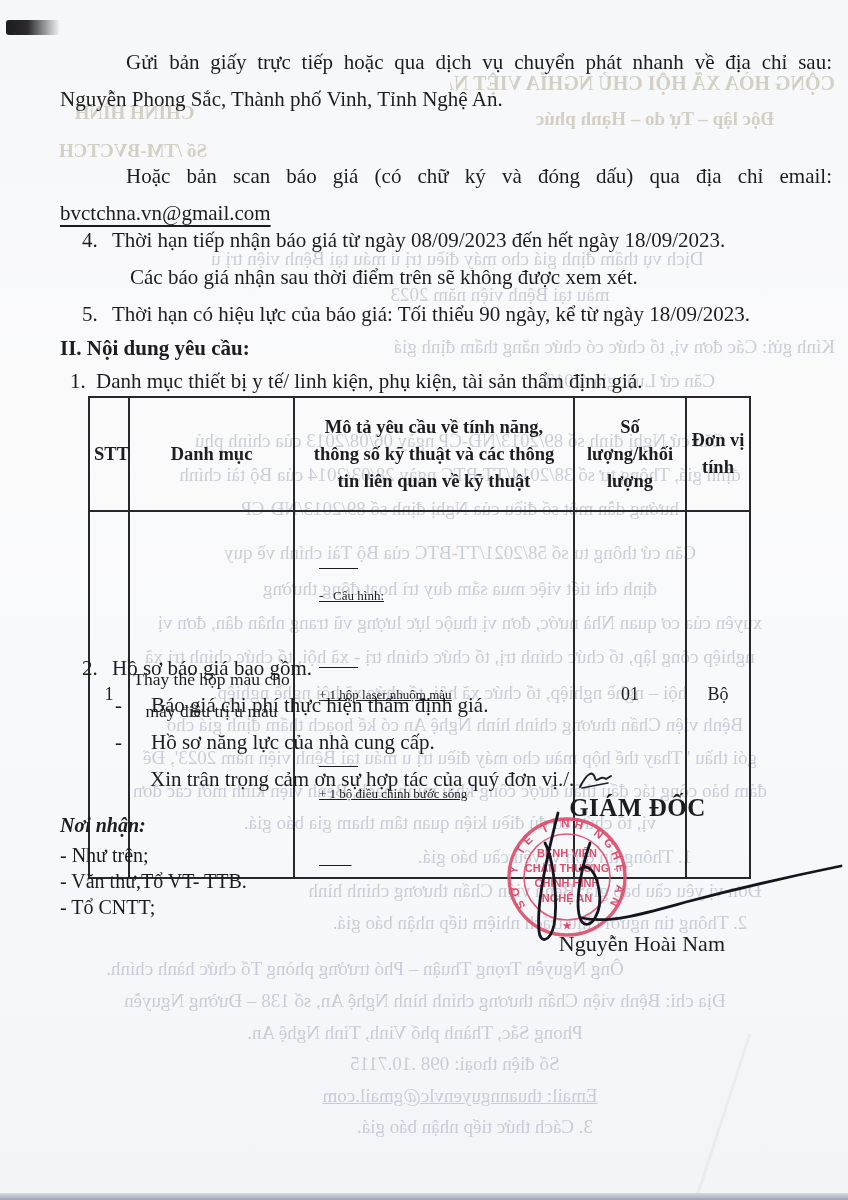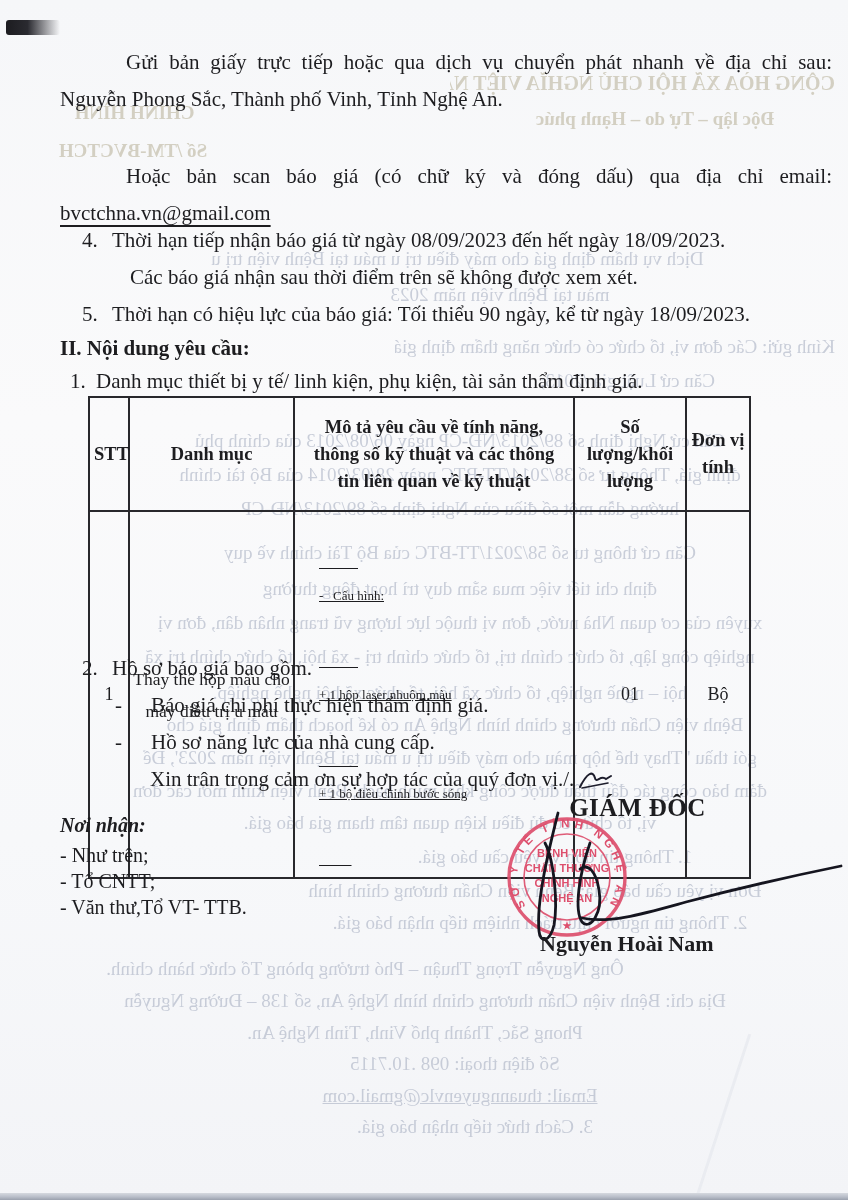--- a/index.html
+++ b/index.html
@@ -36,21 +36,21 @@
   table.quote th{font-size:18.5px;line-height:27px;font-weight:bold;padding:12px 12px;text-align:center;}
   table.quote th.small-pad{padding:4px 4px;}
   table.quote thead tr{height:114px;}
   table.quote tbody tr{height:108px;}
   td.c-stt,td.c-num,td.c-unit{text-align:center;font-size:18px;}
   td.c-dm{text-align:center;font-size:17.5px;line-height:32px;}
   td.c-dm div{white-space:nowrap;}
   td.c-mota{font-size:13px;line-height:33px;padding-left:24px;white-space:pre-wrap;text-decoration:underline;}
   
   .director-title{position:absolute;left:555px;top:794px;width:165px;text-align:center;font-weight:bold;font-size:25px;letter-spacing:.5px;}
-  .director-name{position:absolute;left:540px;top:931px;width:185px;text-align:left;font-weight:bold;font-size:22px;}
+  .director-name{position:absolute;left:540px;top:931px;width:185px;text-align:right;font-weight:normal;font-size:22px;}
   .recipients{position:absolute;left:60px;top:812px;font-size:20px;line-height:26px;}
   .recipients .t{font-weight:bold;font-style:italic;margin-bottom:4px;}
   .stamp-sig{position:absolute;left:470px;top:805px;}
   
   .smudge{position:absolute;left:6px;top:20px;width:54px;height:15px;border-radius:3px;
     background:linear-gradient(to right,#1c1c20 0%,#2a2a30 40%,rgba(42,42,48,0) 100%);}
   .bottom-strip{position:absolute;left:0;bottom:0;width:848px;height:7px;
     background:linear-gradient(180deg,#d6d9df 0%,#b9bec9 55%,#9aa0ad 100%);}
   .crease{position:absolute;left:722px;top:1030px;width:3px;height:170px;background:#e9ebef;transform:rotate(18deg);opacity:.9;}
 </style>
@@ -210,18 +210,18 @@
         <path d="M 112,113 C 140,119 176,108 216,97 C 262,85 322,71 371,61"></path>
       </g>
     </svg>
   </div>
 
   <div class="director-name">Nguyễn Hoài Nam</div>
 
   <div class="recipients">
     <div class="t">Nơi nhận:</div>
     <div>- Như trên;</div>
+    <div>- Văn thư,Tổ VT- TTB.</div>
     <div>- Tổ CNTT;</div>
-    <div>- Văn thư,Tổ VT- TTB.</div>
   </div>
 
   <div class="bottom-strip"></div>
 </div>
 
 </body></html>

